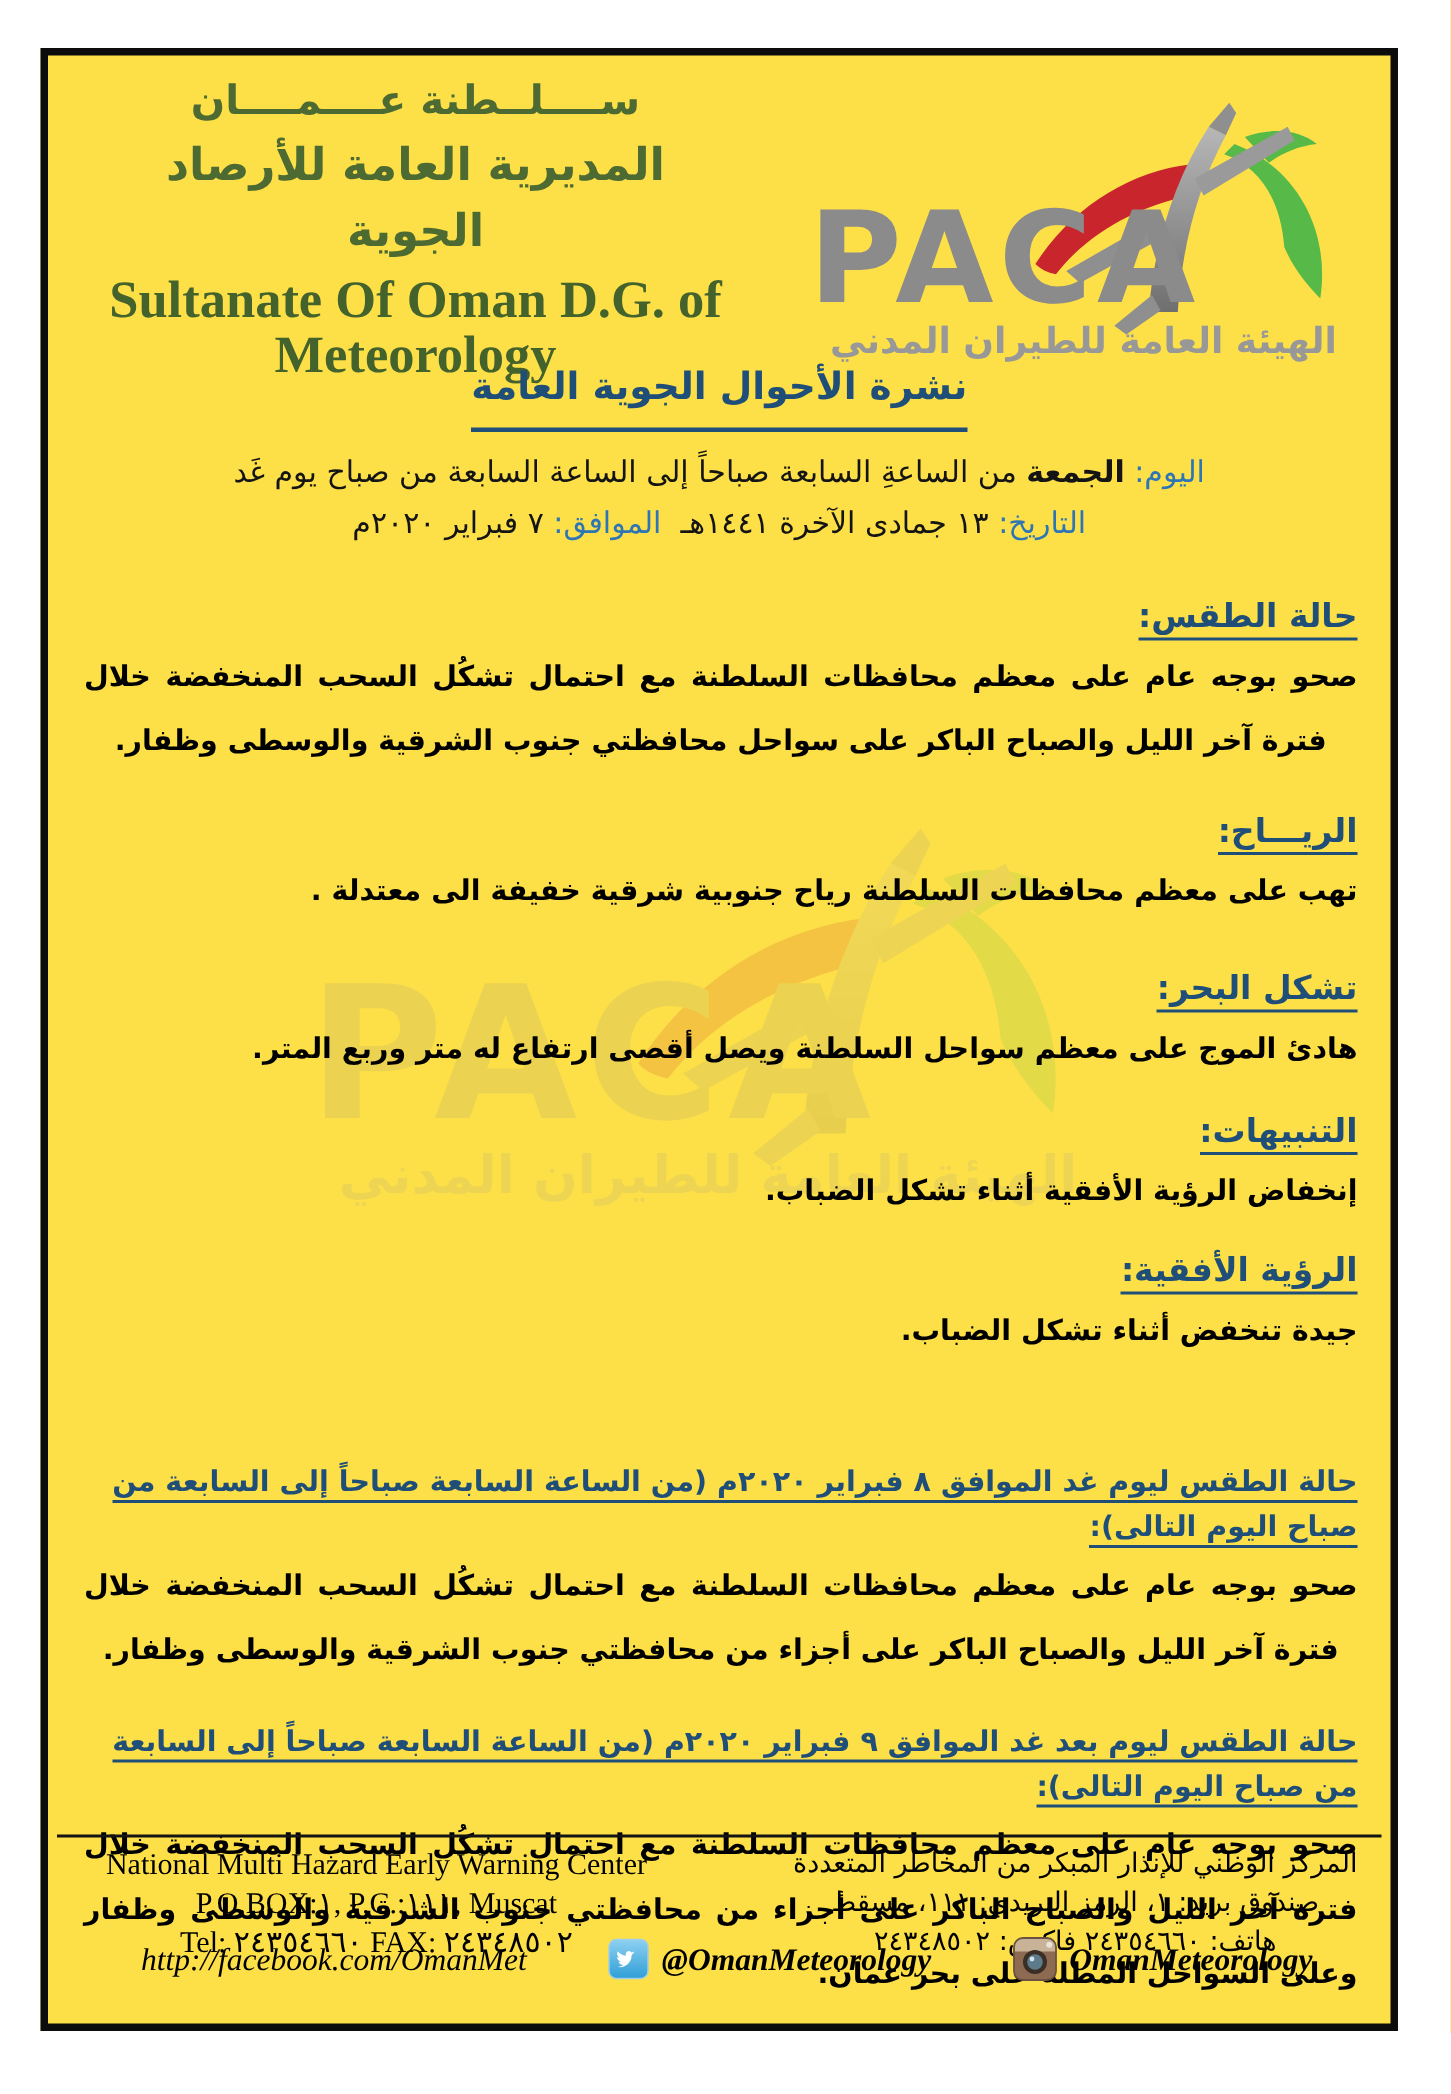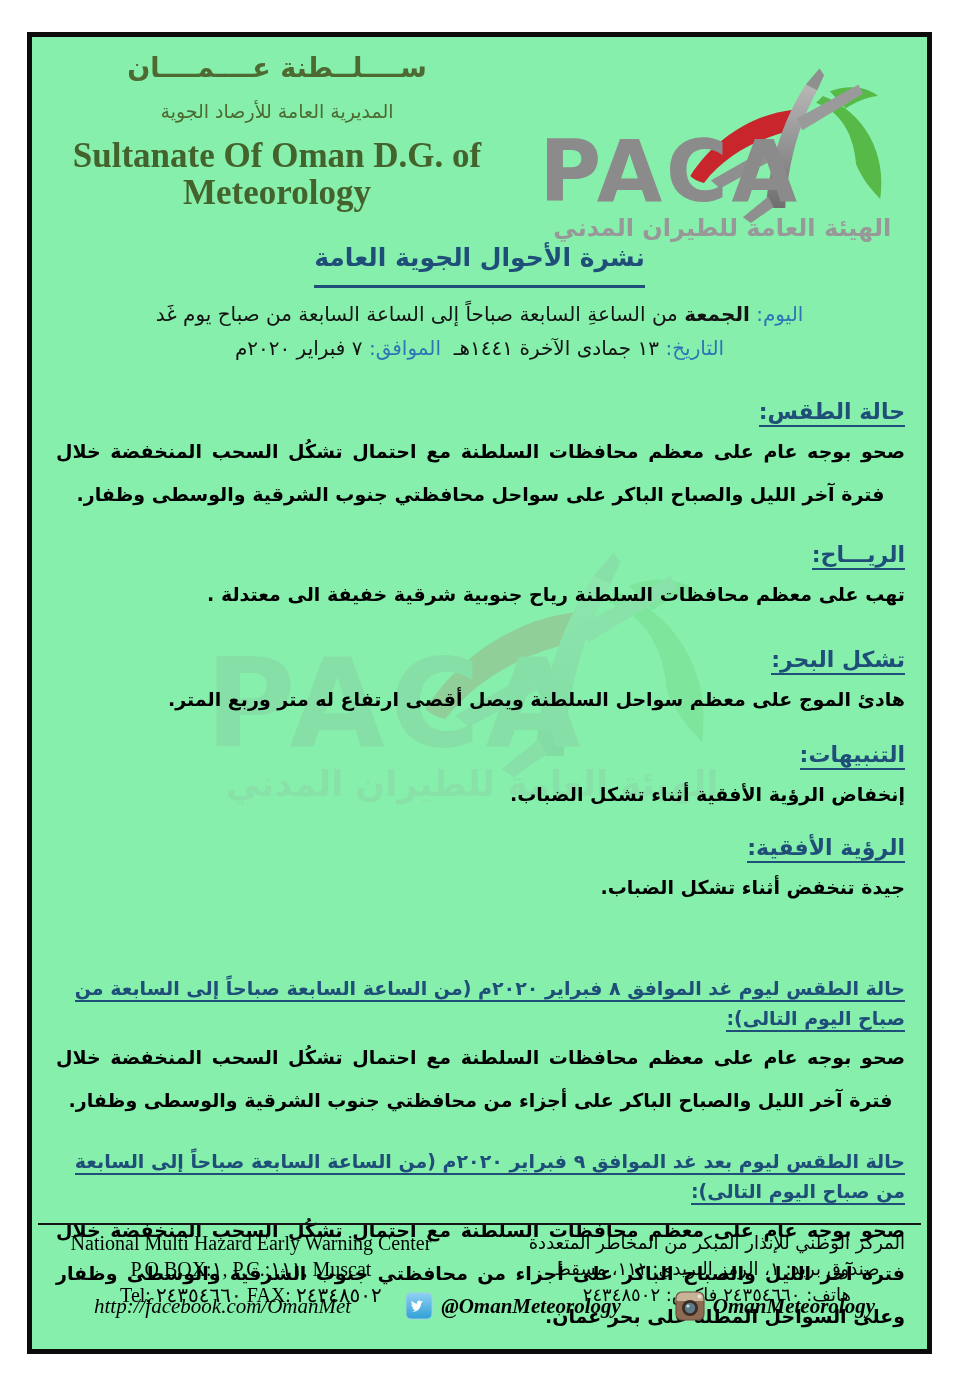--- a/index.html
+++ b/index.html
@@ -2,26 +2,26 @@
 <html lang="ar"><head>
 <meta charset="utf-8">
 <style>
   html,body{margin:0;padding:0;}
   body{
     width:967px;height:1396px;position:relative;background:#ffffff;
     font-family:"DejaVu Sans",sans-serif;overflow:hidden;
   }
   .frame{
     position:absolute;left:27px;top:32px;width:905px;height:1322px;
-    border:5px solid #0c0c0c;background:#86efac;box-sizing:border-box;
+    border:5px solid #0c0c0c;background:#fde047;box-sizing:border-box;
   }
   
   .org-block{position:absolute;left:30px;top:10px;width:430px;text-align:center;color:#4c6a31;}
   .org-ar1{font-size:27px;font-weight:bold;line-height:42px;}
-  .org-ar2{font-size:19px;font-weight:normal;line-height:44px;}
+  .org-ar2{font-size:30px;font-weight:bold;line-height:44px;}
   .org-en{font-family:"Liberation Serif",serif;font-size:35px;font-weight:bold;line-height:37px;margin-top:4px;color:#44622c;}
   .logo-main{position:absolute;left:498px;top:24px;width:412px;height:182px;}
   
   .watermark{position:absolute;left:160px;top:505px;width:600px;height:264px;opacity:0.15;pointer-events:none;}
   
   .doc-title{position:absolute;top:206px;left:0;width:100%;text-align:center;direction:rtl;}
   .doc-title span{font-size:25px;font-weight:bold;color:#1f4e79;padding-bottom:13px;border-bottom:3px solid #1f4e79;}
   
   .dates{position:absolute;top:260px;left:0;width:100%;text-align:center;direction:rtl;font-size:20px;line-height:34px;color:#141414;}
   .lbl{color:#2e75b6;font-weight:normal;}

